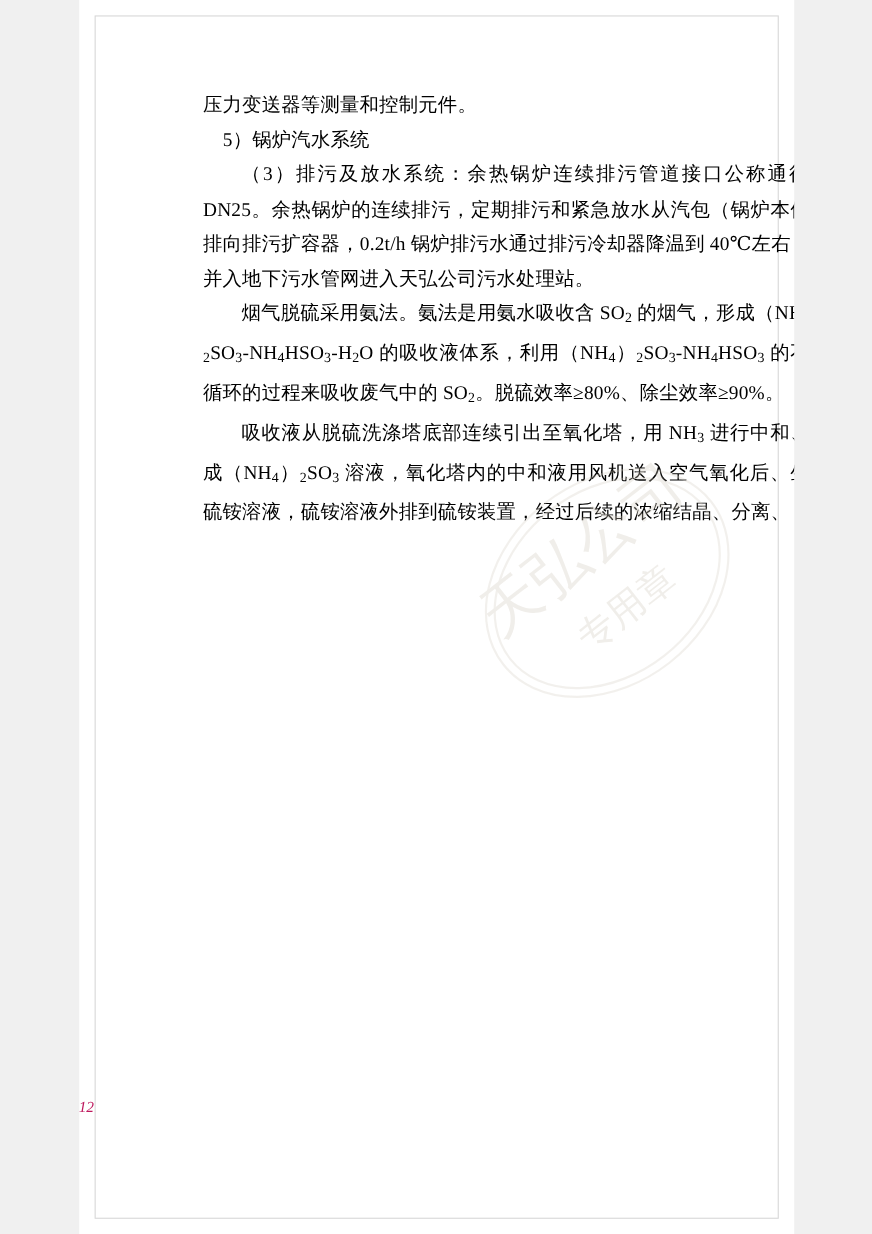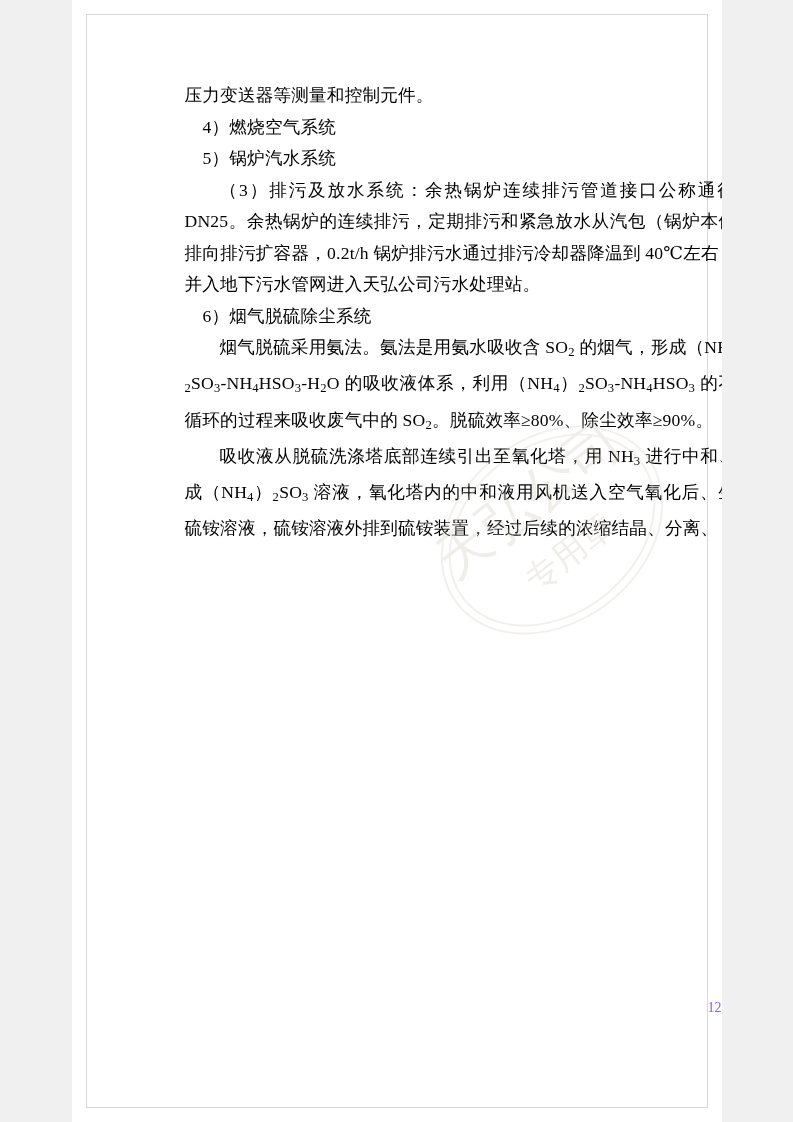--- a/index.html
+++ b/index.html
@@ -63,42 +63,41 @@
     opacity: 0.30;
   }
   .watermark svg {
     display: block;
   }
   .page-number {
     position: absolute;
     left: 0;
     right: 0;
     top: 1000px;
-    text-align: right;
+    text-align: left;
     font-size: 14px;
-    color: #8b5cf6;
+    color: #be185d;
     font-family: "Liberation Serif", "DejaVu Serif", serif;
+    font-style: italic;
   }
   sub {
     font-size: 0.72em;
     vertical-align: -0.22em;
   }
 </style>
 </head>
 <body>
 
 <div class="page">
   <div class="page-border"></div>
 
   <div class="content">
     <p class="para noindent">压力变送器等测量和控制元件。</p>
-    <p class="para indent-half">4）燃烧空气系统</p>
     <p class="para indent-half">5）锅炉汽水系统</p>
     <p class="para indent1">（3）排污及放水系统：余热锅炉连续排污管道接口公称通径为 DN25。余热锅炉的连续排污，定期排污和紧急放水从汽包（锅炉本体）排向排污扩容器，0.2t/h 锅炉排污水通过排污冷却器降温到 40℃左右，再并入地下污水管网进入天弘公司污水处理站。</p>
-    <p class="para indent-half">6）烟气脱硫除尘系统</p>
     <p class="para indent1">烟气脱硫采用氨法。氨法是用氨水吸收含 SO<sub>2</sub> 的烟气，形成（NH<sub>4</sub>）<sub>2</sub>SO<sub>3</sub>-NH<sub>4</sub>HSO<sub>3</sub>-H<sub>2</sub>O 的吸收液体系，利用（NH<sub>4</sub>）<sub>2</sub>SO<sub>3</sub>-NH<sub>4</sub>HSO<sub>3</sub> 的不断循环的过程来吸收废气中的 SO<sub>2</sub>。脱硫效率≥80%、除尘效率≥90%。</p>
     <p class="para indent1">吸收液从脱硫洗涤塔底部连续引出至氧化塔，用 NH<sub>3</sub> 进行中和、生成（NH<sub>4</sub>）<sub>2</sub>SO<sub>3</sub> 溶液，氧化塔内的中和液用风机送入空气氧化后、生成硫铵溶液，硫铵溶液外排到硫铵装置，经过后续的浓缩结晶、分离、</p>
   </div>
 
   <div class="watermark">
     <svg width="300" height="280" viewBox="0 0 300 280" xmlns="http://www.w3.org/2000/svg">
       <g transform="rotate(-38 150 140)" fill="none" stroke="#d6d0c4" stroke-width="2">
         <ellipse cx="150" cy="140" rx="120" ry="92"></ellipse>
         <ellipse cx="150" cy="140" rx="112" ry="84"></ellipse>
       </g>

